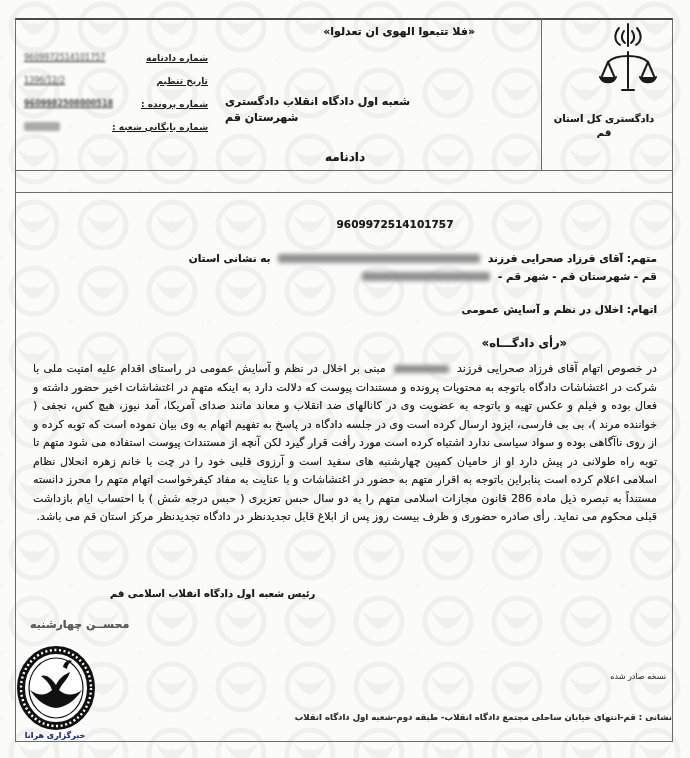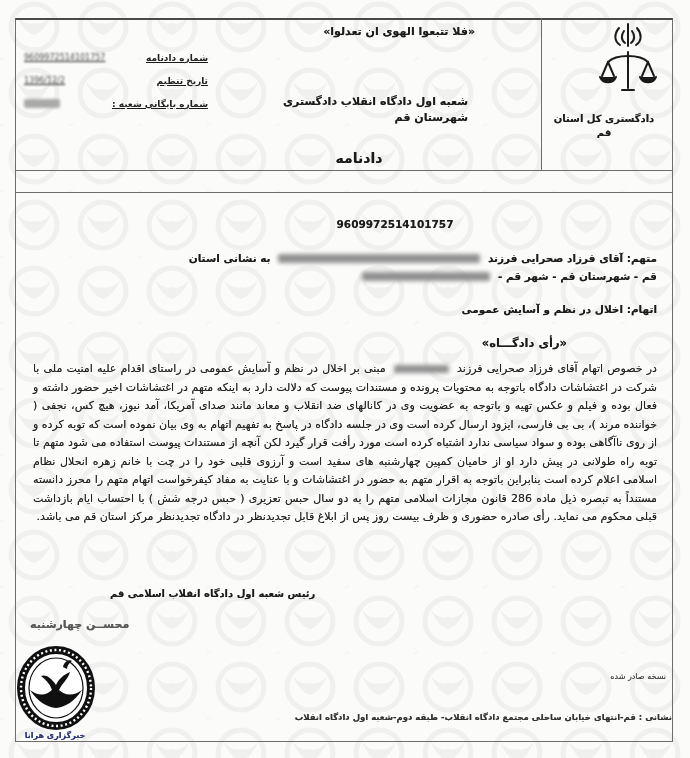--- a/index.html
+++ b/index.html
@@ -22,22 +22,22 @@
   .txt{position:absolute;z-index:2;text-shadow:0 0 .6px rgba(20,20,20,.55);}
 
   .verse{top:25px;left:225px;width:250px;font-size:11px;font-weight:700;}
 
   .meta{top:46px;left:24px;width:184px;}
   .meta-row{display:flex;flex-direction:row;justify-content:space-between;align-items:center;height:23px;}
   .meta-label{font-size:9px;font-weight:700;color:#222;white-space:nowrap;}
   .meta-val{font-size:8px;color:#4c4c4c;direction:ltr;filter:blur(1.1px);white-space:nowrap;}
   .redact-box{display:inline-block;width:36px;height:9px;background:#aaa;border-radius:2px;filter:blur(1.6px);}
 
-  .branch{top:94px;left:248px;width:220px;text-align:right;font-size:11px;font-weight:700;line-height:16px;}
-  .doc-type{top:150px;left:249px;width:220px;text-align:center;font-size:14px;font-weight:700;}
+  .branch{top:94px;left:225px;width:220px;text-align:left;font-size:11px;font-weight:700;line-height:16px;}
+  .doc-type{top:150px;left:235px;width:220px;text-align:center;font-size:12px;font-weight:700;}
 
   .emblem{position:absolute;left:598px;top:20px;z-index:2;}
   .justice-dept{top:112px;left:545px;width:118px;text-align:center;font-size:10px;font-weight:700;line-height:14px;}
 
   .case-line{top:200px;left:33px;width:624px;font-size:10.5px;font-weight:600;text-align:right;white-space:nowrap;}
   .final-number{top:218px;left:33px;width:624px;text-align:center;padding-left:100px;box-sizing:border-box;
     font-size:10.5px;font-weight:600;direction:ltr;}
 
   .defendant1{top:250px;left:33px;width:624px;font-size:10.5px;font-weight:600;line-height:16px;}
   .defendant2{top:268px;left:33px;width:624px;font-size:10.5px;font-weight:600;line-height:16px;}
@@ -86,20 +86,24 @@
   <div class="txt verse">«فلا تتبعوا الهوی ان تعدلوا»</div>
 
   <div class="layer meta">
     <div class="meta-row">
       <span class="meta-label">شماره دادنامه</span>
       <span class="meta-val">9609972514101757</span>
     </div>
     <div class="meta-row">
       <span class="meta-label">تاریخ تنظیم</span>
       <span class="meta-val">1396/12/2</span>
+    </div>
+    <div class="meta-row">
+      <span class="meta-label">شماره پرونده :</span>
+      <span class="meta-val" style="font-weight:700">9609982508000518</span>
     </div>
     <div class="meta-row">
       <span class="meta-label">شماره بایگانی شعبه :</span>
       <span class="redact-box"></span>
     </div>
   </div>
 
   <div class="txt branch">
     <div>شعبه اول دادگاه انقلاب دادگستری</div>
     <div>شهرستان قم</div>

